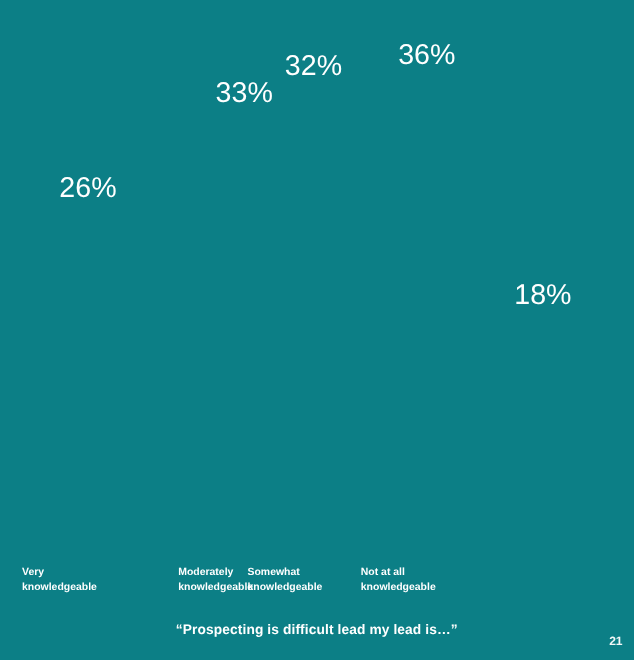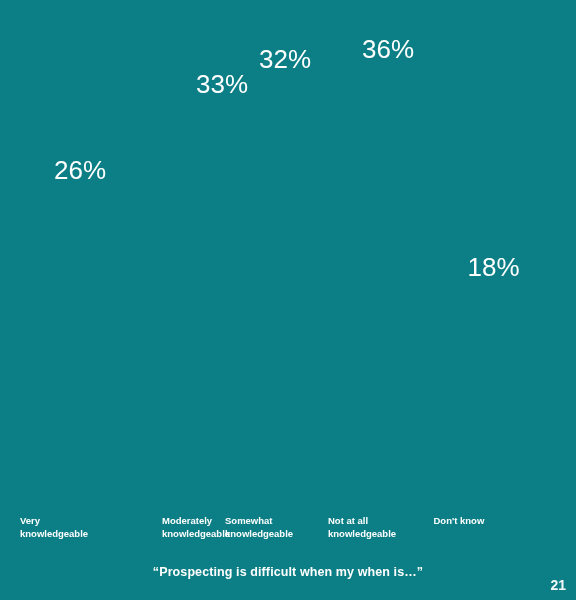--- a/index.html
+++ b/index.html
@@ -76,21 +76,21 @@
     font-size: 12.5px;
     font-weight: 700;
     letter-spacing: 0.1px;
   }
   #page-number {
     position: absolute;
     right: 10px;
     top: 577px;
     color: #ffffff;
     font-family: "Liberation Sans", sans-serif;
-    font-size: 14px;
+    font-size: 11px;
     font-weight: 700;
     opacity: 0.95;
   }
 </style>
 </head>
 <body>
 
 <div id="slide">
 
   <div id="chart-area">
@@ -119,22 +119,21 @@
     <div class="bar-group" style="left:352px; width:72px; height:438px;">
       <div class="bar-value" style="bottom:calc(100% + 6px);">36%</div>
       <div class="bar"></div>
       <div class="cat-label">Not at all
 knowledgeable</div>
     </div>
 
     <div class="bar-group" style="left:457px; width:73px; height:220px;">
       <div class="bar-value" style="bottom:calc(100% + 6px);">18%</div>
       <div class="bar"></div>
-      <div class="cat-label">Don't know</div>
     </div>
 
   </div>
 
-  <div id="chart-title">“Prospecting is difficult when my when is…”</div>
+  <div id="chart-title">“Prospecting is difficult lead my lead is…”</div>
 
   <div id="page-number">21</div>
 
 </div>
 
 </body></html>

